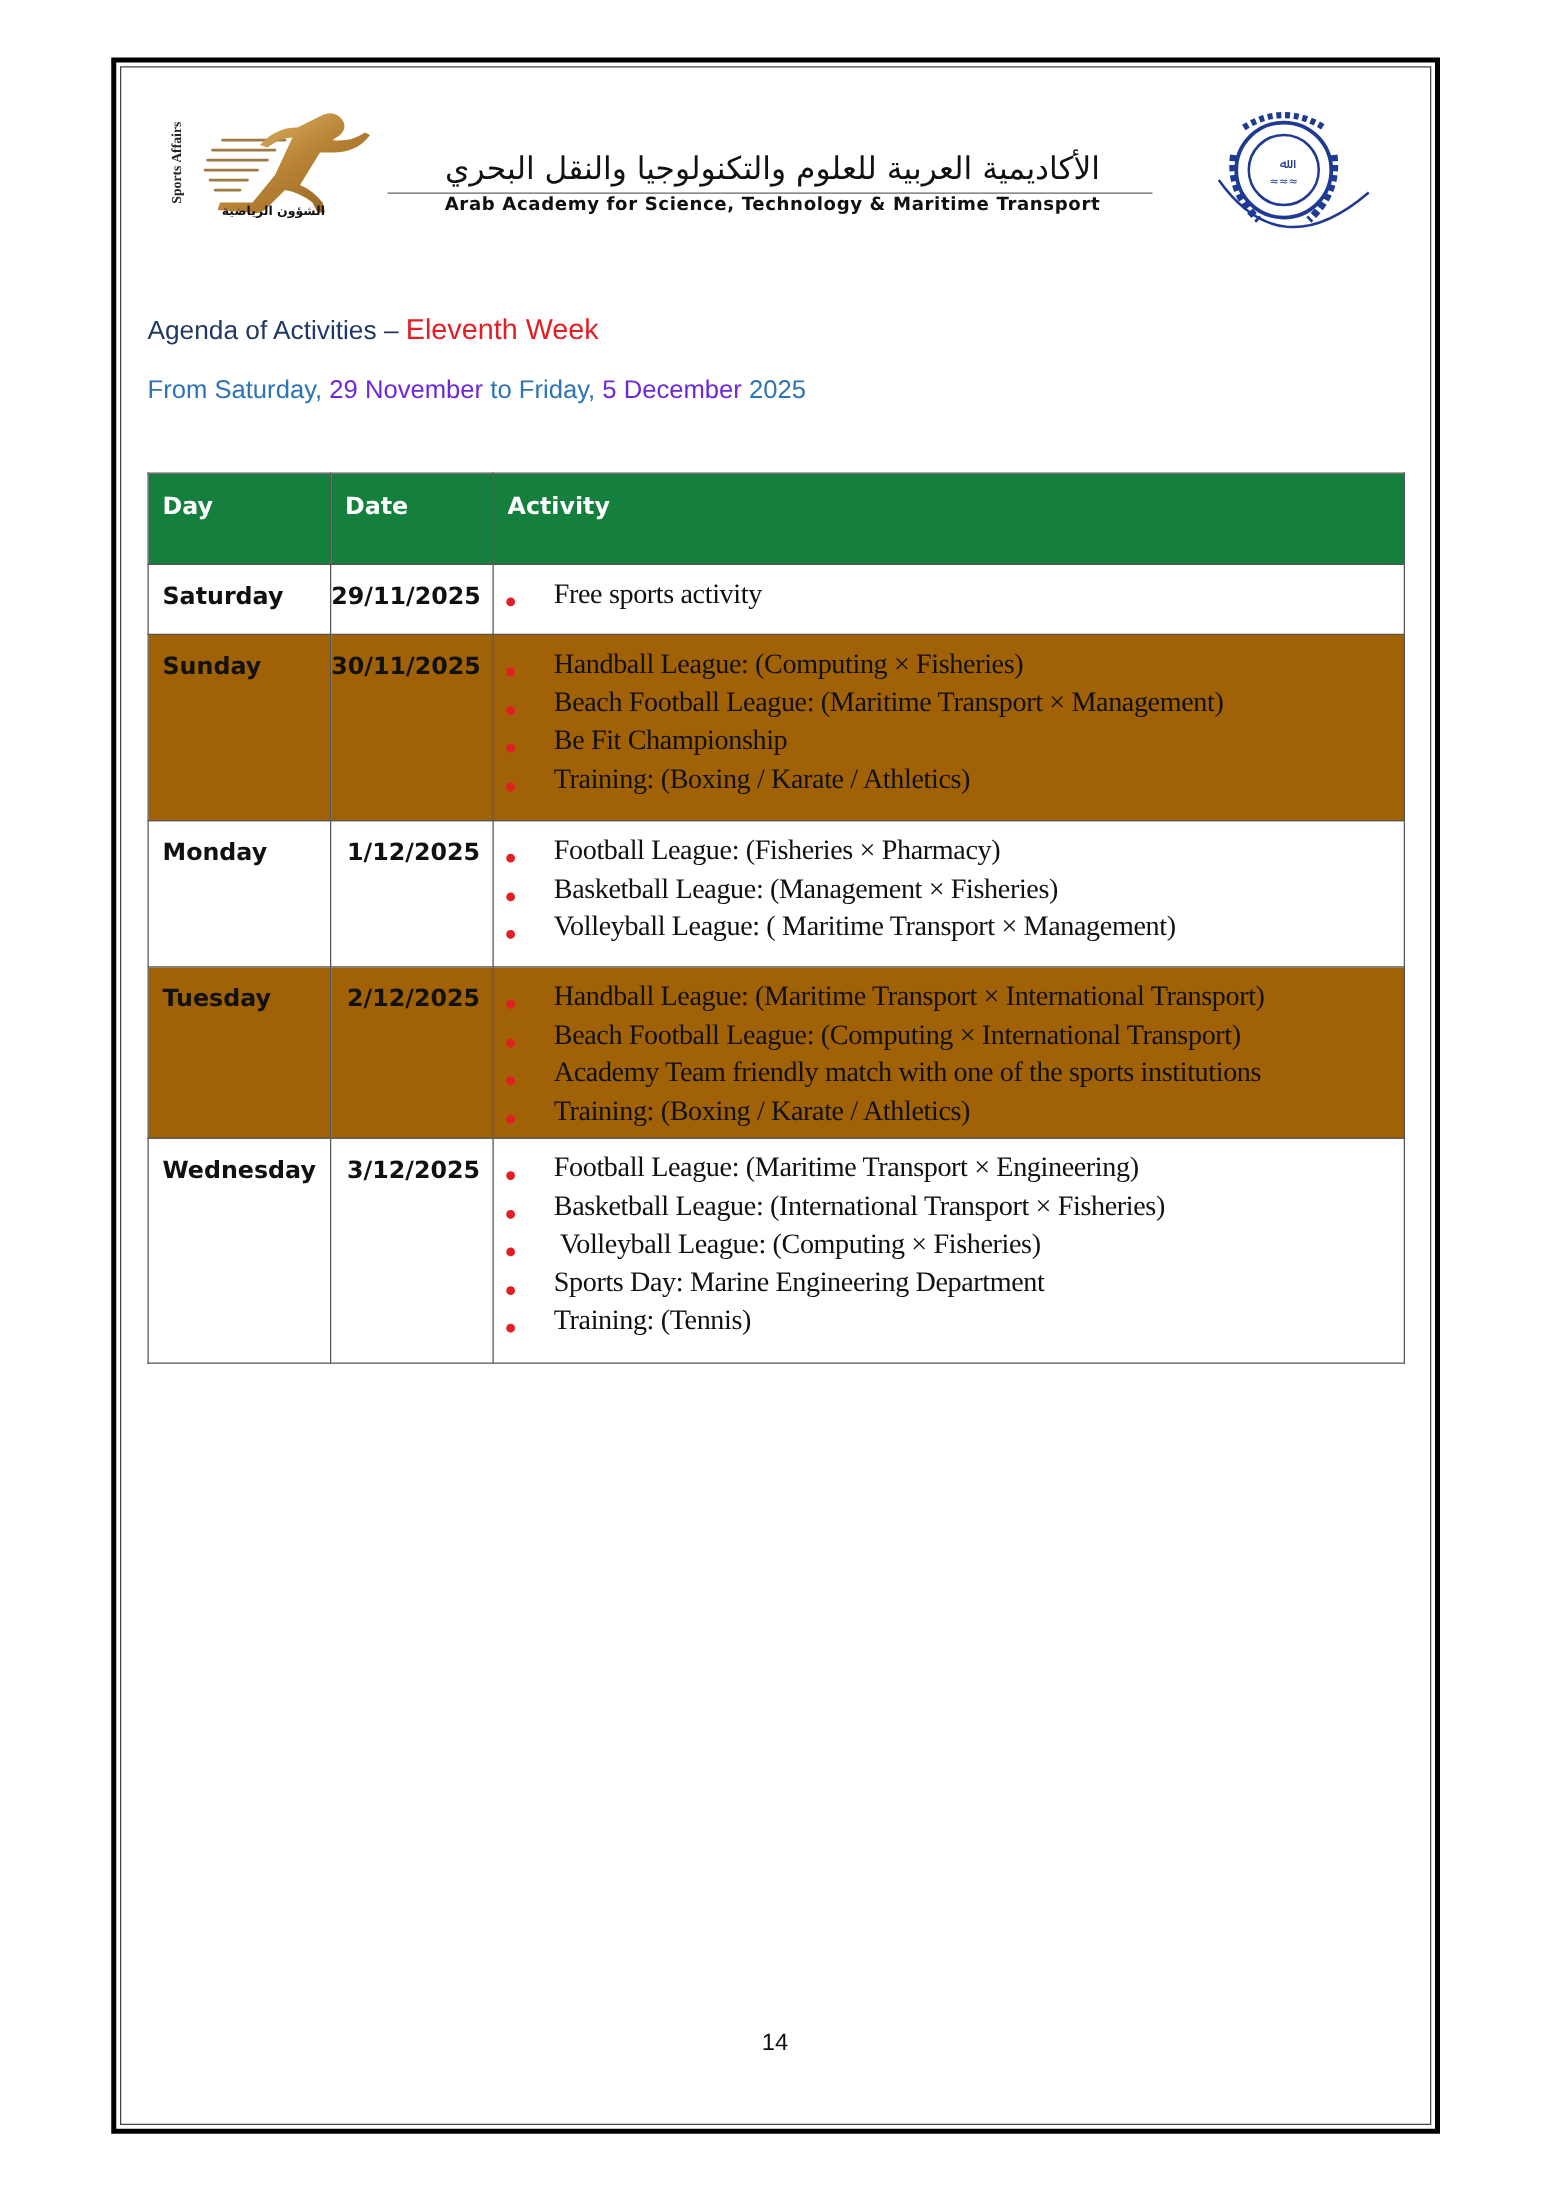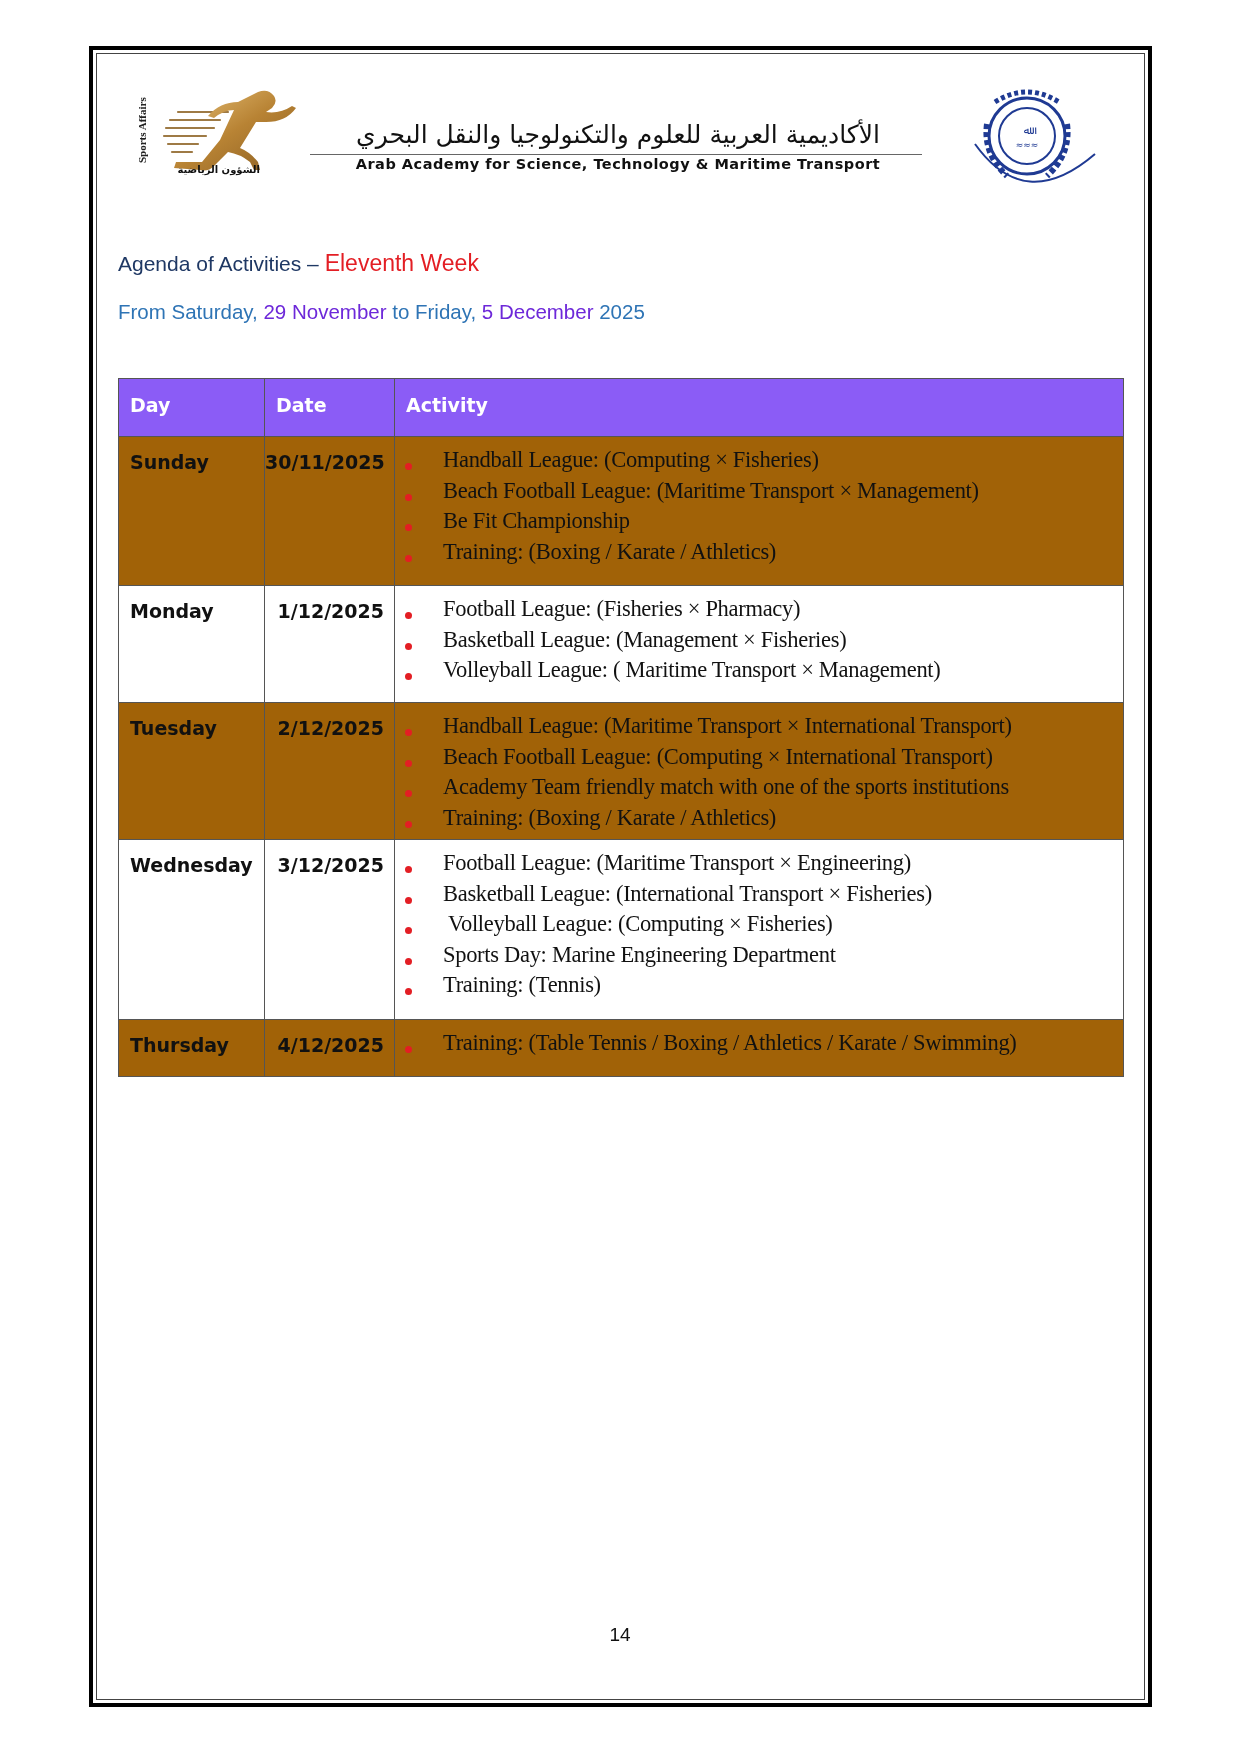--- a/index.html
+++ b/index.html
@@ -49,21 +49,21 @@
   .subtitle .dark { color:#6d28d9; }
   
   table.agenda {
     position:absolute; left:118px; top:378px; width:1005px;
     border-collapse:collapse; table-layout:fixed;
   }
   table.agenda th, table.agenda td {
     border:1.5px solid #555; vertical-align:top; padding:0; box-sizing:border-box;
   }
   table.agenda th {
-    background:#8b5cf6; color:#fff; text-align:left; height:58px;
+    background:#15803d; color:#fff; text-align:left; height:73px;
     font-family:"DejaVu Sans", sans-serif; font-weight:bold; font-size:19px;
     padding:15px 0 0 11px; vertical-align:top;
   }
   table.agenda tr.shaded td { background:#a16207; }
   .day-cell {
     font-family:"DejaVu Sans", sans-serif; font-weight:bold; font-size:19px; color:#111;
     padding:14px 0 0 11px !important;
   }
   .date-cell {
     font-family:"DejaVu Sans", sans-serif; font-weight:bold; font-size:19px; color:#111;
@@ -140,20 +140,29 @@
       <col style="width:729px">
     </colgroup>
   <thead>
     <tr>
       <th>Day</th>
       <th>Date</th>
       <th>Activity</th>
     </tr>
   </thead>
   <tbody>
+    <tr style="height:56px">
+      <td class="day-cell">Saturday</td>
+      <td class="date-cell">29/11/2025</td>
+      <td class="activity-cell">
+        <ul class="acts">
+          <li><span class="bullet"></span><span class="txt">Free sports activity</span></li>
+        </ul>
+      </td>
+    </tr>
     <tr class="shaded" style="height:149px">
       <td class="day-cell">Sunday</td>
       <td class="date-cell">30/11/2025</td>
       <td class="activity-cell">
         <ul class="acts">
           <li><span class="bullet"></span><span class="txt">Handball League: (Computing × Fisheries)</span></li>
           <li><span class="bullet"></span><span class="txt">Beach Football League: (Maritime Transport × Management)</span></li>
           <li><span class="bullet"></span><span class="txt">Be Fit Championship</span></li>
           <li><span class="bullet"></span><span class="txt">Training: (Boxing / Karate / Athletics)</span></li>
         </ul>
@@ -188,25 +197,16 @@
       <td class="activity-cell">
         <ul class="acts">
           <li><span class="bullet"></span><span class="txt">Football League: (Maritime Transport × Engineering)</span></li>
           <li><span class="bullet"></span><span class="txt">Basketball League: (International Transport × Fisheries)</span></li>
           <li><span class="bullet"></span><span class="txt" style="white-space:pre"> Volleyball League: (Computing × Fisheries)</span></li>
           <li><span class="bullet"></span><span class="txt">Sports Day: Marine Engineering Department</span></li>
           <li><span class="bullet"></span><span class="txt">Training: (Tennis)</span></li>
         </ul>
       </td>
     </tr>
-    <tr class="shaded" style="height:57px">
-      <td class="day-cell">Thursday</td>
-      <td class="date-cell">4/12/2025</td>
-      <td class="activity-cell">
-        <ul class="acts">
-          <li><span class="bullet"></span><span class="txt">Training: (Table Tennis / Boxing / Athletics / Karate / Swimming)</span></li>
-        </ul>
-      </td>
-    </tr>
   </tbody>
 </table>
 
 <div class="page-number">14</div>
 
 </body></html>

